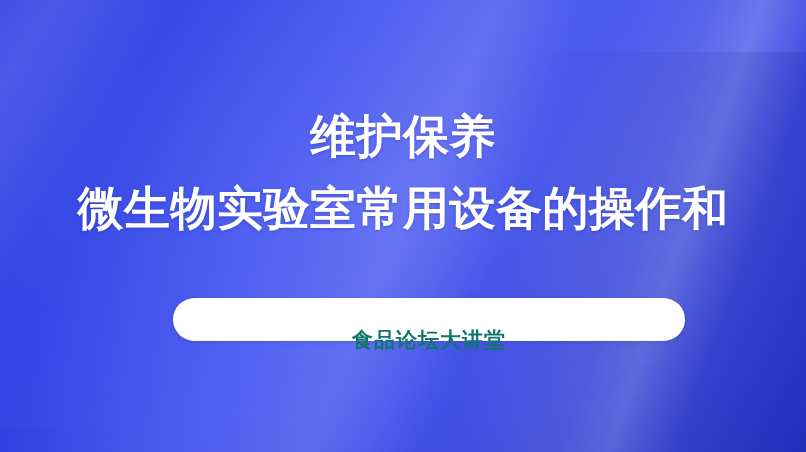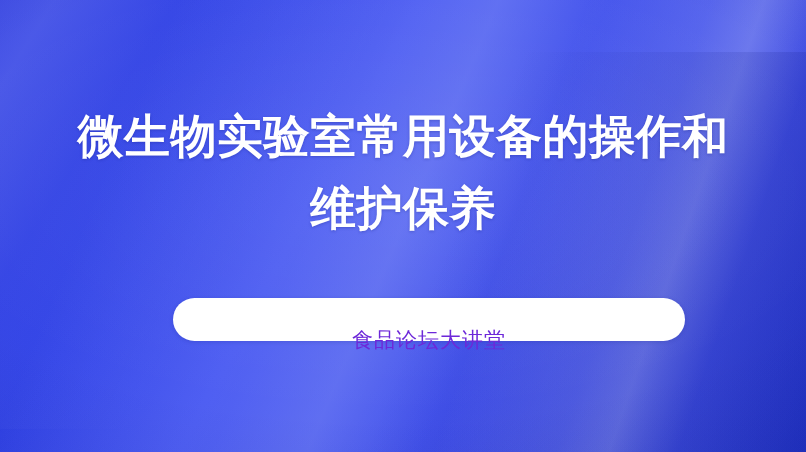--- a/index.html
+++ b/index.html
@@ -126,45 +126,45 @@
     height: 43px;
     background: #ffffff;
     border-radius: 22px;
     display: flex;
     align-items: center;
     justify-content: center;
     box-shadow: 0 1px 4px rgba(18,28,120,0.18);
   }
 
   .pill-label {
-    color: #6d28d9;
+    color: #0f766e;
     font-size: 21px;
-    font-weight: 400;
+    font-weight: 700;
     letter-spacing: 1px;
     line-height: 1;
     margin-top: 39px;
   }
 </style>
 </head>
 <body>
 
 <div id="slide">
 
   <div class="bg-base"></div>
   <div class="bg-layer sheen-c"></div>
   <div class="bg-layer sheen-a"></div>
   <div class="bg-layer sheen-b"></div>
   <div class="bg-layer shade-a"></div>
   <div class="vignette"></div>
 
   <div class="content">
 
     <div class="title-block">
+      <div class="title-line">维护保养</div>
       <div class="title-line">微生物实验室常用设备的操作和</div>
-      <div class="title-line">维护保养</div>
     </div>
 
     <div class="pill">
       <span class="pill-label">食品论坛大讲堂</span>
     </div>
 
   </div>
 </div>
 
 </body></html>

